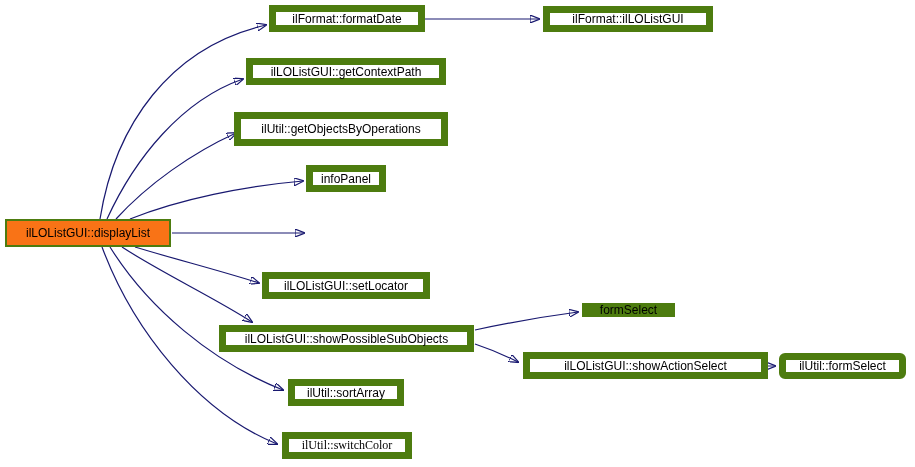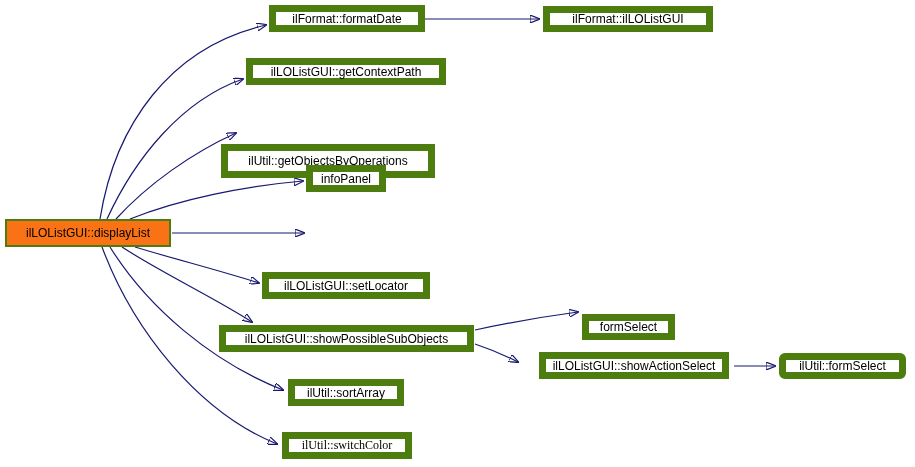--- a/index.html
+++ b/index.html
@@ -72,32 +72,32 @@
   </svg>
 
   <div class="node root" style="left:5px;   top:219px; width:166px; height:28px;">ilLOListGUI::displayList</div>
 
   <div class="node" style="left:269px; top:5px;   width:156px; height:27px;">ilFormat::formatDate</div>
 
   <div class="node" style="left:543px; top:6px;   width:170px; height:26px;">ilFormat::ilLOListGUI</div>
 
   <div class="node" style="left:246px; top:58px;  width:200px; height:27px;">ilLOListGUI::getContextPath</div>
 
-  <div class="node" style="left:221px; top:112px; width:214px; height:34px;margin-top:32px;">ilUtil::getObjectsByOperations</div>
+  <div class="node" style="left:234px; top:112px; width:214px; height:34px;">ilUtil::getObjectsByOperations</div>
 
   <div class="node" style="left:306px; top:165px; width:80px;  height:27px;">infoPanel</div>
 
 
   <div class="node" style="left:262px; top:272px; width:168px; height:27px;">ilLOListGUI::setLocator</div>
 
   <div class="node" style="left:219px; top:325px; width:255px; height:27px;">ilLOListGUI::showPossibleSubObjects</div>
 
-  <div class="node" style="left:582px; top:314px; width:93px;  height:26px;">formSelect</div>
+  <div class="node" style="left:582px; top:303px; width:93px;  height:14px;">formSelect</div>
 
-  <div class="node" style="left:539px; top:352px; width:190px; height:27px;">ilLOListGUI::showActionSelect</div>
+  <div class="node" style="left:523px; top:352px; width:245px; height:27px;">ilLOListGUI::showActionSelect</div>
 
   <div class="node" style="left:779px; top:353px; width:127px; height:26px;border-radius:6px;">ilUtil::formSelect</div>
 
   <div class="node" style="left:288px; top:379px; width:116px; height:27px;">ilUtil::sortArray</div>
 
   <div class="node" style="left:282px; top:432px; width:130px; height:27px;font-family:Liberation Serif, serif;">ilUtil::switchColor</div>
 
 </div>
 
 </body></html>

